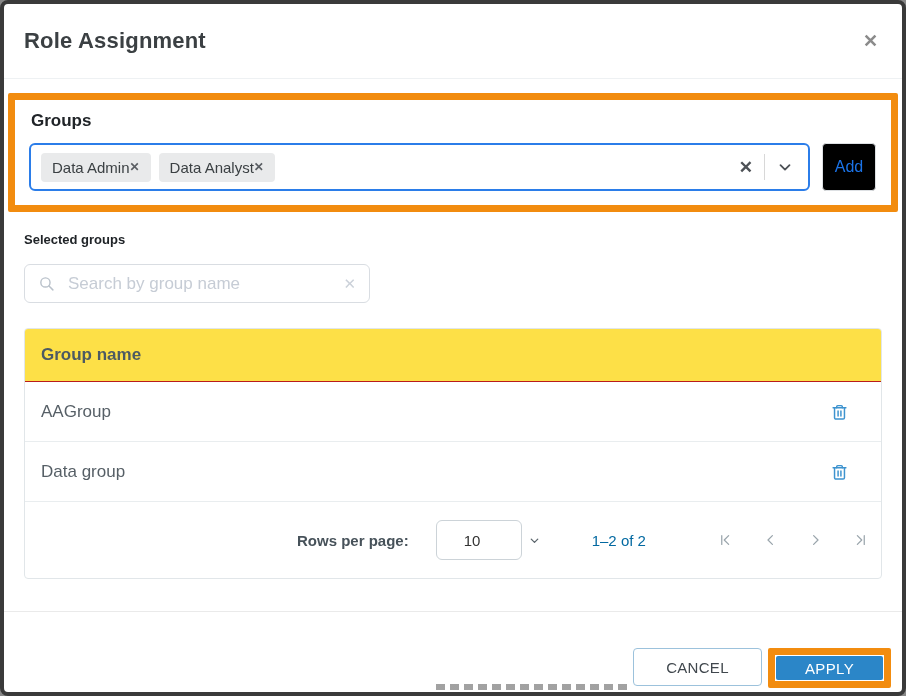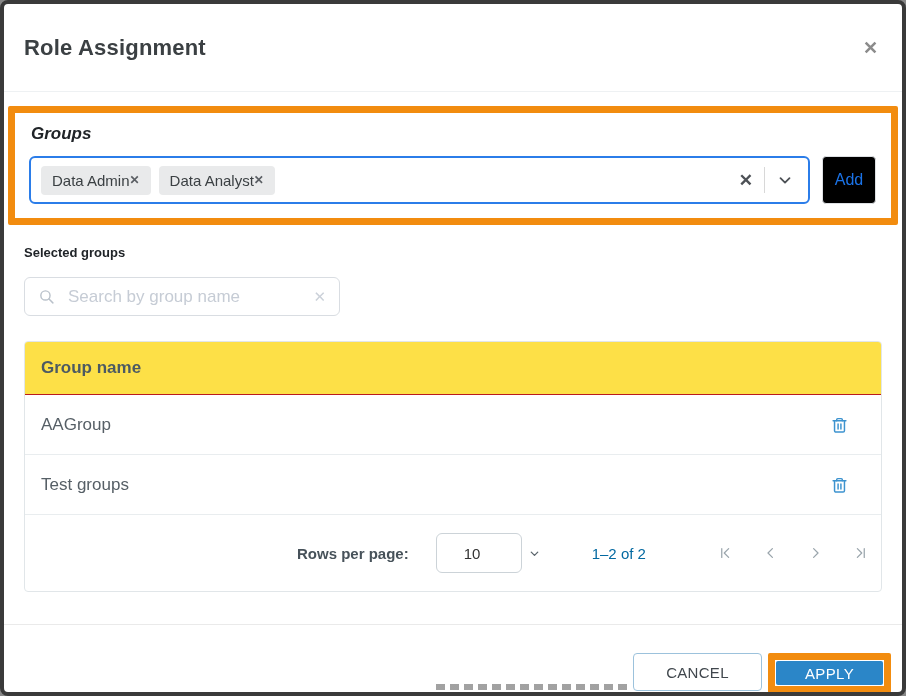--- a/index.html
+++ b/index.html
@@ -8,45 +8,45 @@
 
   .modal {
     position:absolute; inset:0;
     background:#fff;
     border:4px solid #3a3a3a;
     border-radius:8px;
     overflow:hidden;
   }
 
   
-  .header { height:88px; display:flex; align-items:center; justify-content:space-between;
+  .header { height:75px; display:flex; align-items:center; justify-content:space-between;
             padding:0 20px; border-bottom:1px solid #eef1f3; }
   .title { font-size:22px; font-weight:bold; color:#3b4043; letter-spacing:.2px; }
   .close-x { font-size:18px; font-weight:bold; color:#8b8b8b; cursor:pointer; padding:4px; }
 
   
   .groups-hl { margin:14px 4px 0 4px; border:7px solid #F28C0F; border-radius:2px;
                background:#fff; padding:9px 15px 14px 14px; }
-  .groups-label { font-size:17px; font-weight:bold; color:#202428; margin:2px 0 12px 2px;font-style:italic; }
+  .groups-label { font-size:17px; font-weight:bold; color:#202428; margin:2px 0 12px 2px; }
   .groups-row { display:flex; align-items:stretch; gap:12px; }
   .multiselect { flex:1; height:48px; border:2px solid #2B7DE9; border-radius:6px;
                  display:flex; align-items:center; padding:0 14px 0 10px; background:#fff; }
   .chip { display:flex; align-items:center; gap:0; background:#e9eaeb; border-radius:4px;
           padding:6px 11px; font-size:15px; color:#3b4043; margin-right:8px; white-space:nowrap; }
   .chip-x { font-size:12px; font-weight:bold; color:#5a5e63; cursor:pointer; }
   .ms-right { margin-left:auto; display:flex; align-items:center; gap:11px; }
   .ms-clear { font-size:17px; font-weight:bold; color:#4d5156; cursor:pointer; }
   .ms-divider { width:1px; height:26px; background:#d8d8d8; }
   .add-btn { width:54px; height:48px; background:#000000; border:1px solid #dde0e3; border-radius:4px;
              color:#1A73E8; font-size:16px; display:flex; align-items:center; justify-content:center;
              cursor:pointer; }
 
   
   .sel-heading { margin:20px 20px 0; font-size:13px; font-weight:bold; color:#202428; }
-  .search-box { margin:17px 20px 0; width:316px; height:39px; border:1px solid #d9dde2;
+  .search-box { margin:17px 20px 0; width:346px; height:39px; border:1px solid #d9dde2;
                 border-radius:6px; display:flex; align-items:center; padding:0 13px; gap:4px; }
   .search-input { flex:1; border:none; outline:none; font-size:17px; color:#555; min-width:0;
                   font-family:"Liberation Sans", sans-serif; margin-left:9px; }
   .search-input::placeholder { color:#c6ccd5; }
   .search-clear { font-size:15px; color:#cbd1d9; cursor:pointer; }
 
   
   .table-card { margin:25px 20px 0; border:1px solid #e1e6e9; border-radius:4px; overflow:hidden; }
   .t-head { height:53px; background:#fde047; border-bottom:1px solid #b91c1c;
             display:flex; align-items:center; padding-left:16px;
@@ -60,21 +60,21 @@
   .rpp-label { font-weight:bold; margin-left:272px; color:#47525a; }
   .rpp-select { margin-left:27px; width:86px; height:40px; border:1px solid #ccd3d8; border-radius:6px;
                 display:flex; align-items:center; justify-content:space-between; padding:0 13px 0 27px;
                 color:#333; cursor:pointer; background:#fff;gap:48px; }
   .range { margin-left:70px; color:#0369a1; }
   .pg-nav { margin-left:72px; display:flex; gap:30px; align-items:center; color:#9aa5ac; }
   .pg-btn { cursor:pointer; display:flex; align-items:center; color:#9aa5ac; }
 
   
   .footer { margin-top:32px; border-top:1px solid #eaeaea; display:flex; justify-content:flex-end;
-            align-items:flex-start; padding:28px 11px 0 0; }
+            align-items:flex-start; padding:36px 11px 0 0; }
   .cancel-btn { width:129px; height:38px; background:#fff; border:1px solid #9cc2dc; border-radius:4px;
                 color:#40474d; font-size:15px; letter-spacing:.3px; display:flex; align-items:center;
                 justify-content:center; cursor:pointer; }
   .apply-frame { border:7px solid #F28C0F; border-radius:2px; margin-left:6px; padding:1px; }
   .apply-btn { width:107px; height:24px; background:#2B86C8; border:none; border-radius:2px;
                color:#fff; font-size:15px; letter-spacing:.4px; display:flex; align-items:center;
                justify-content:center; cursor:pointer; }
 
   
   .bg-artifact { position:absolute; left:432px; bottom:2px; width:196px; height:6px; overflow:hidden;
@@ -142,21 +142,21 @@
             <polyline points="3 6 21 6"></polyline>
             <path d="M19 6v14a2 2 0 0 1-2 2H7a2 2 0 0 1-2-2V6"></path>
             <path d="M8 6V4.5A1.5 1.5 0 0 1 9.5 3h5A1.5 1.5 0 0 1 16 4.5V6"></path>
             <line x1="10" y1="10.5" x2="10" y2="17.5"></line>
             <line x1="14" y1="10.5" x2="14" y2="17.5"></line>
           </svg>
       </span>
     </div>
 
     <div class="t-row">
-      <span>Test groups</span>
+      <span>Data group</span>
       <span class="trash-btn">
         <svg width="17" height="18" viewBox="0 0 24 24" fill="none" stroke="currentColor" stroke-width="2.1" stroke-linecap="round" stroke-linejoin="round">
             <polyline points="3 6 21 6"></polyline>
             <path d="M19 6v14a2 2 0 0 1-2 2H7a2 2 0 0 1-2-2V6"></path>
             <path d="M8 6V4.5A1.5 1.5 0 0 1 9.5 3h5A1.5 1.5 0 0 1 16 4.5V6"></path>
             <line x1="10" y1="10.5" x2="10" y2="17.5"></line>
             <line x1="14" y1="10.5" x2="14" y2="17.5"></line>
           </svg>
       </span>
     </div>

